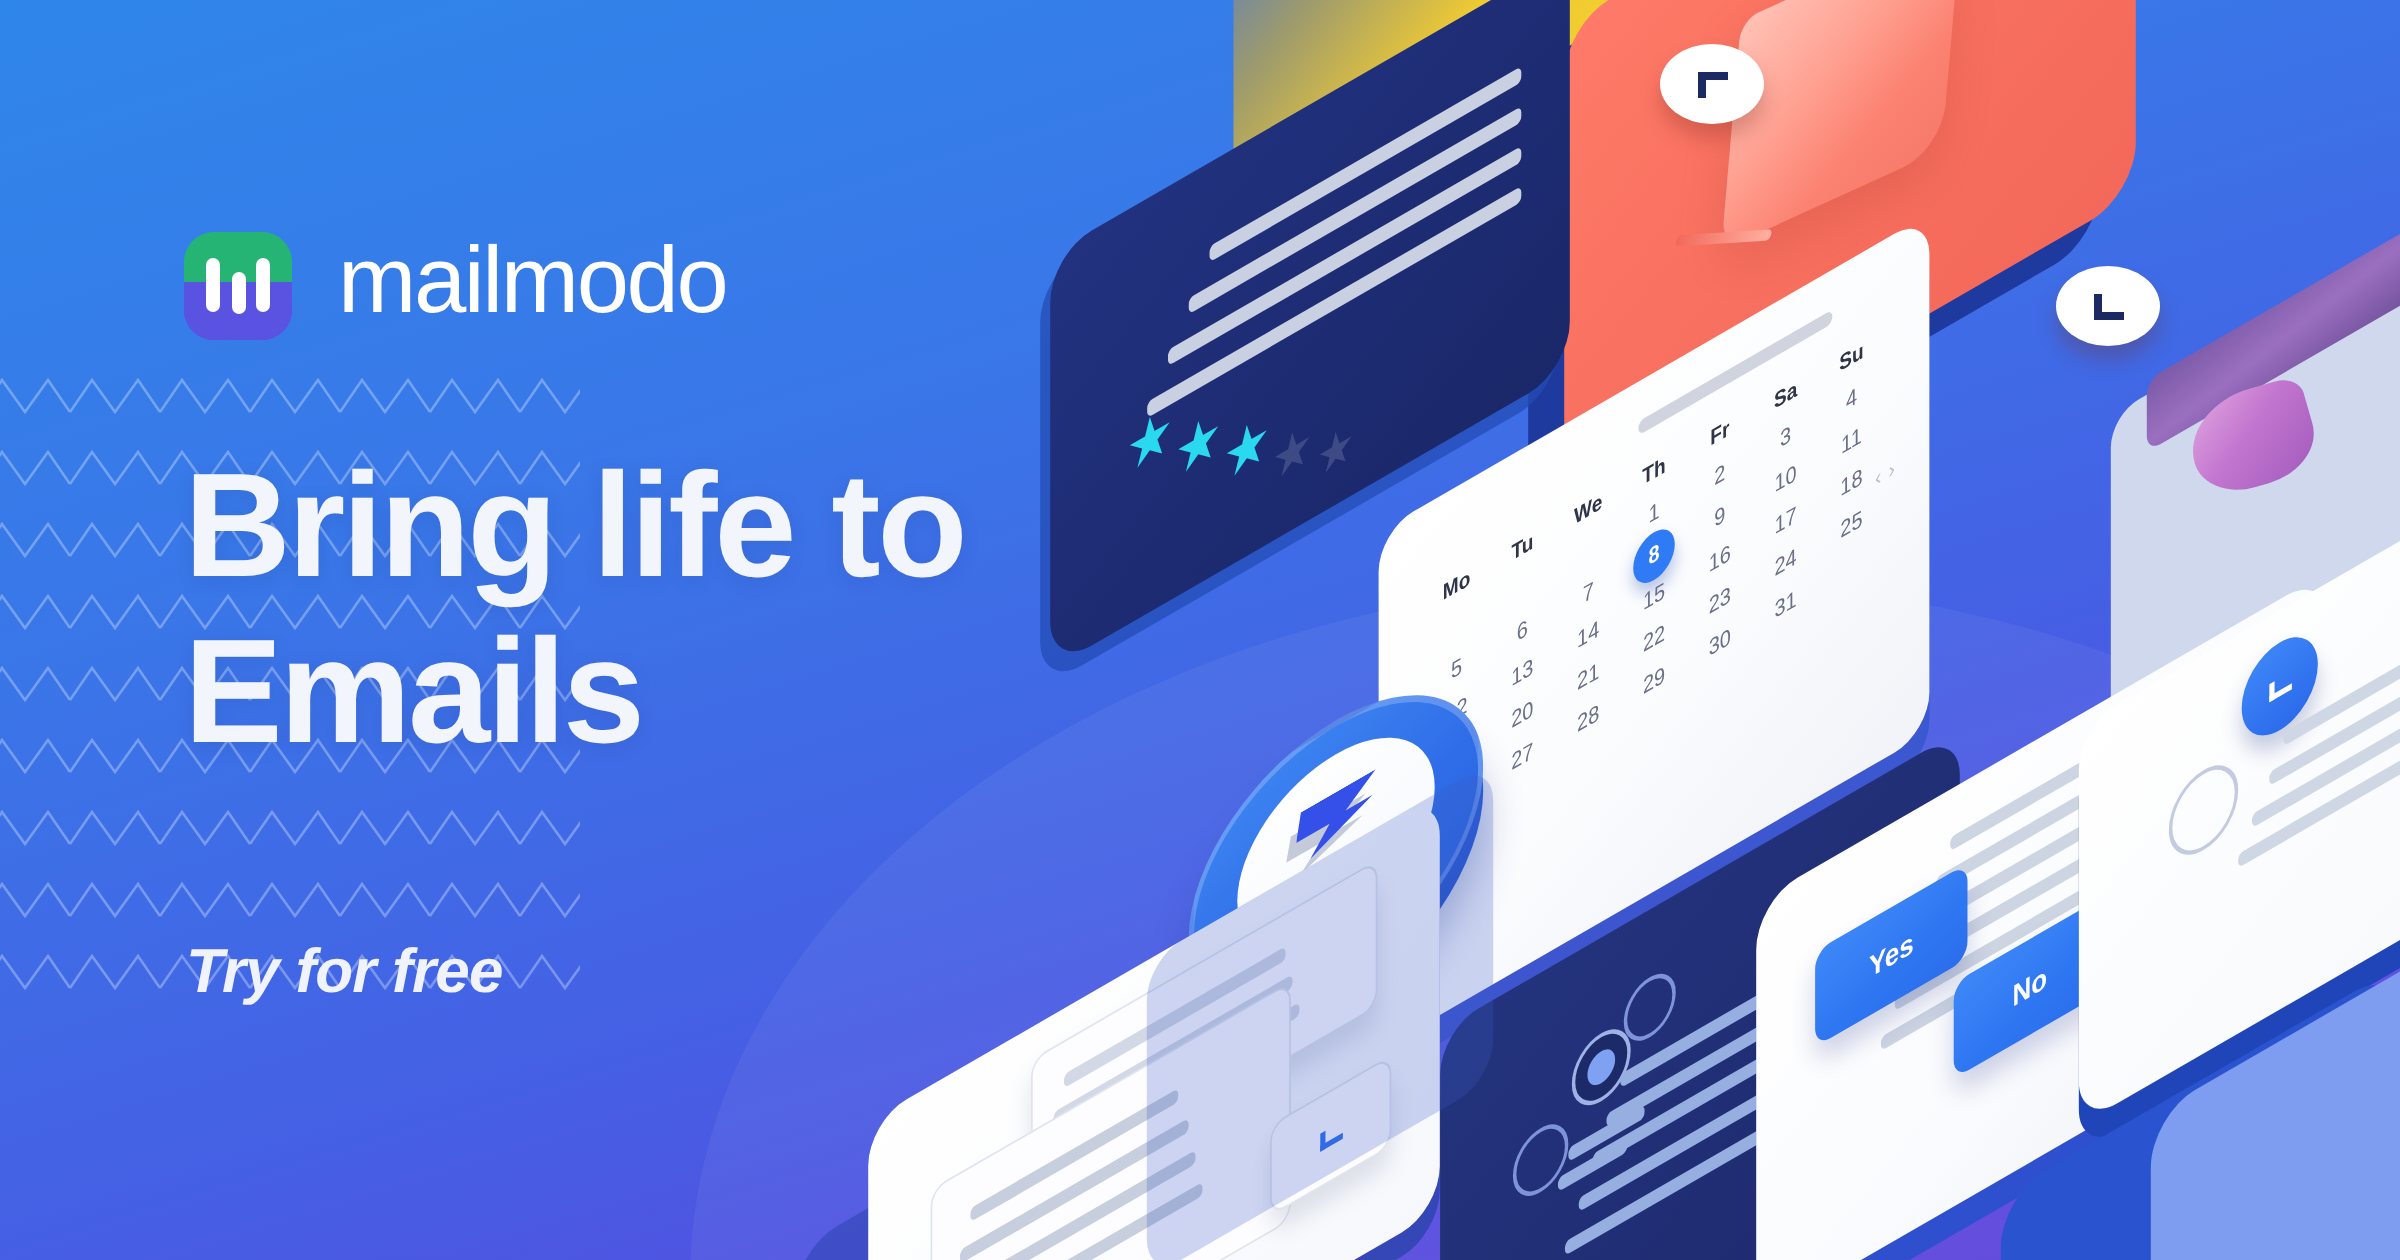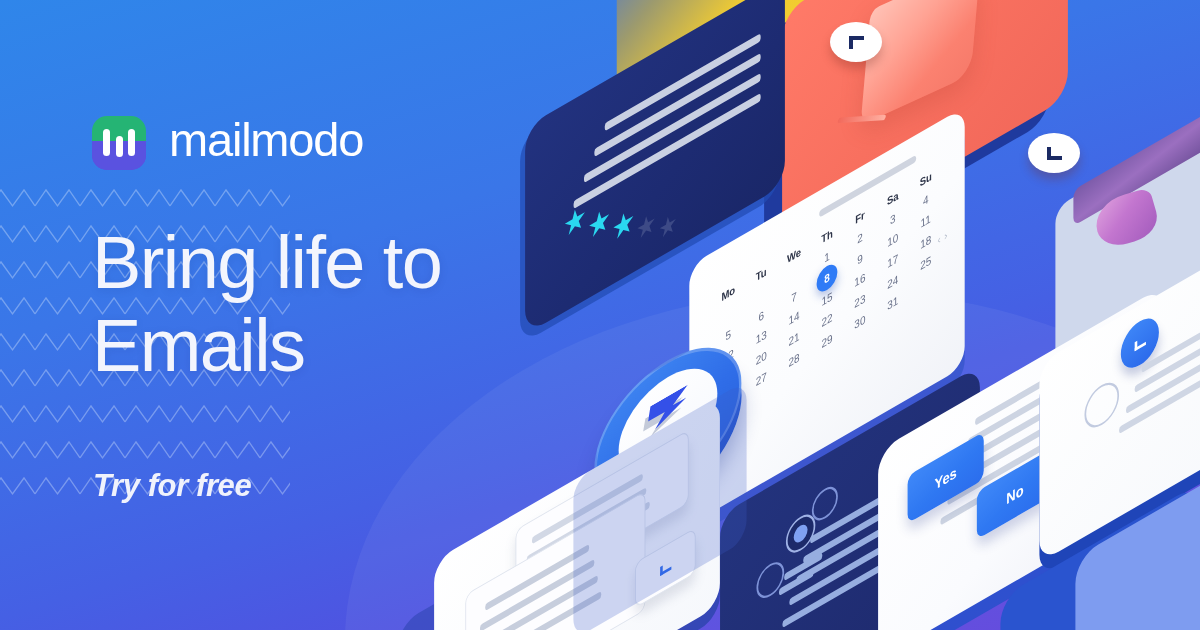--- a/index.html
+++ b/index.html
@@ -55,21 +55,21 @@
   .logo-mark .b2{ left:23.5px; top:20px; height:21px; }
   .logo-mark .b3{ left:36px; top:13px;  height:27px; }
 
   .wordmark{
     color:#ffffff; font-size:47px; font-weight:400;
     letter-spacing:-1.2px; line-height:1;
   }
 
   .headline{
     position:absolute; left:92px; top:222px;
-    color:#f3f5fd; font-size:74px; font-weight:400;
+    color:#f3f5fd; font-size:74px; font-weight:700;
     line-height:1.12; letter-spacing:-1.6px; white-space:pre-line;
     text-shadow:0 2px 10px rgba(20,30,90,.10);
   }
   .cta{
     position:absolute; left:93px; top:468px;
     color:#f0f2fc; font-size:31px; font-weight:700; letter-spacing:-.4px;font-style:italic;
   }
 
   
   .iso { position:absolute; }

